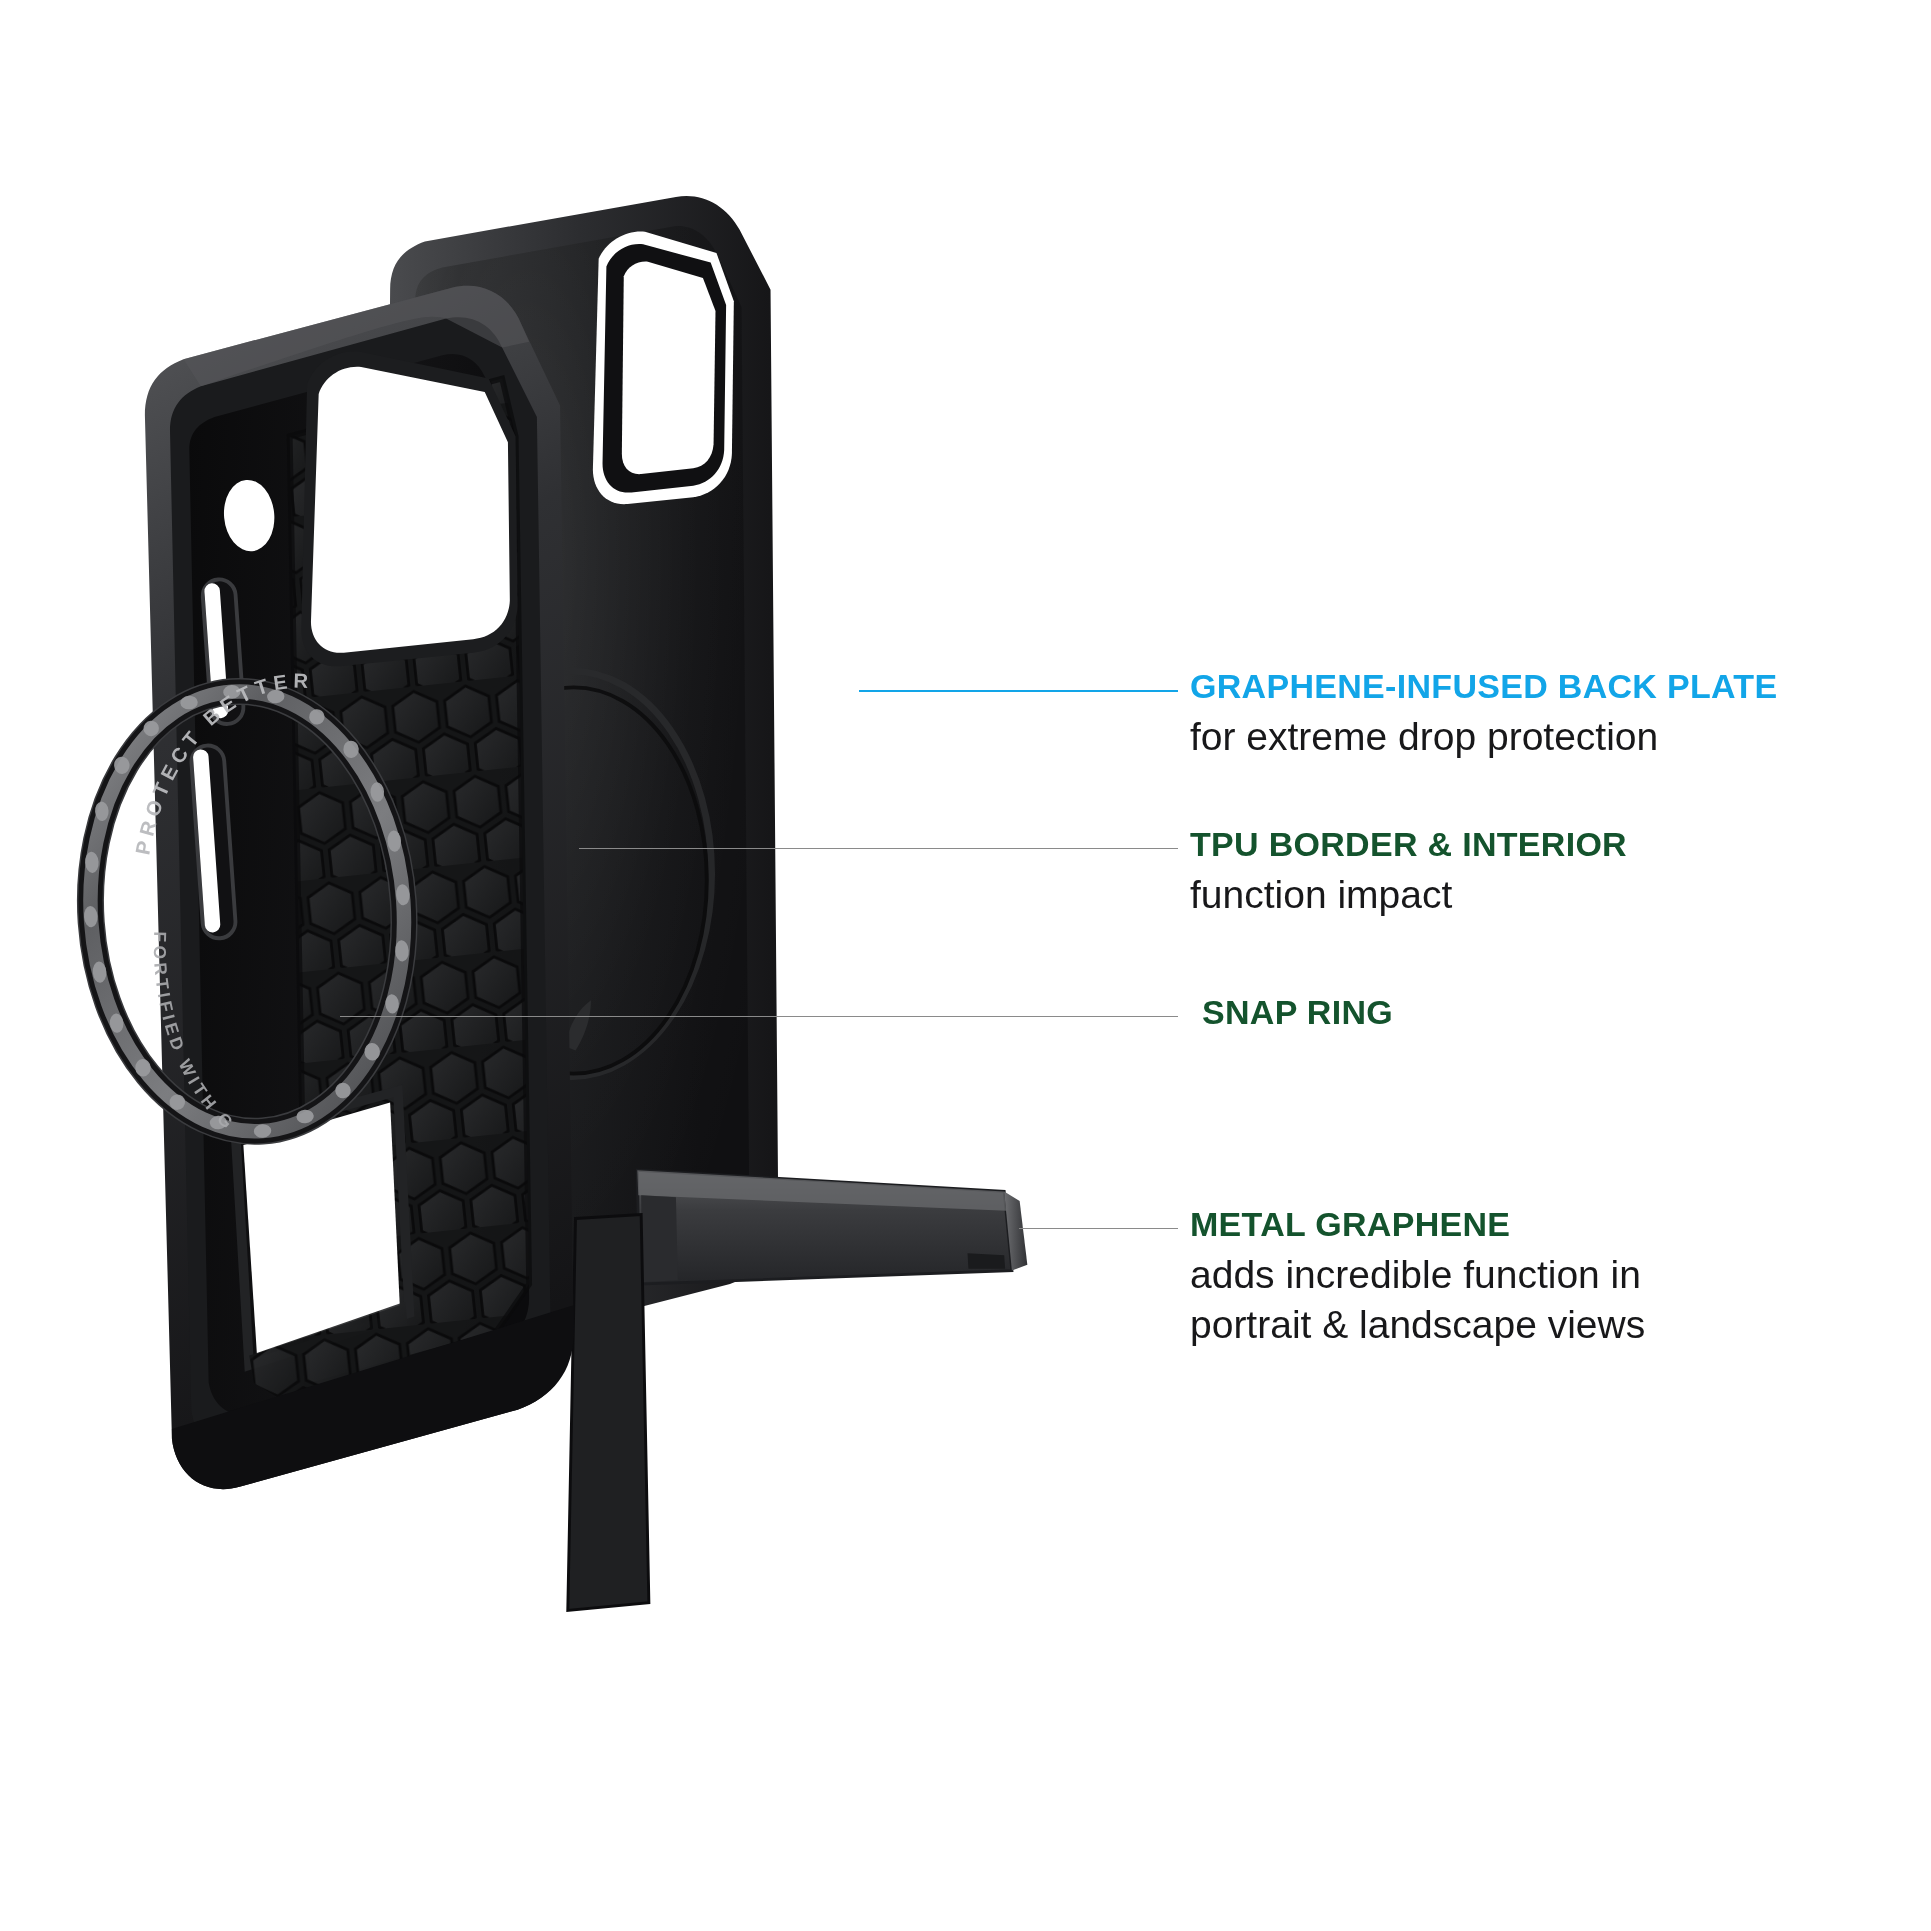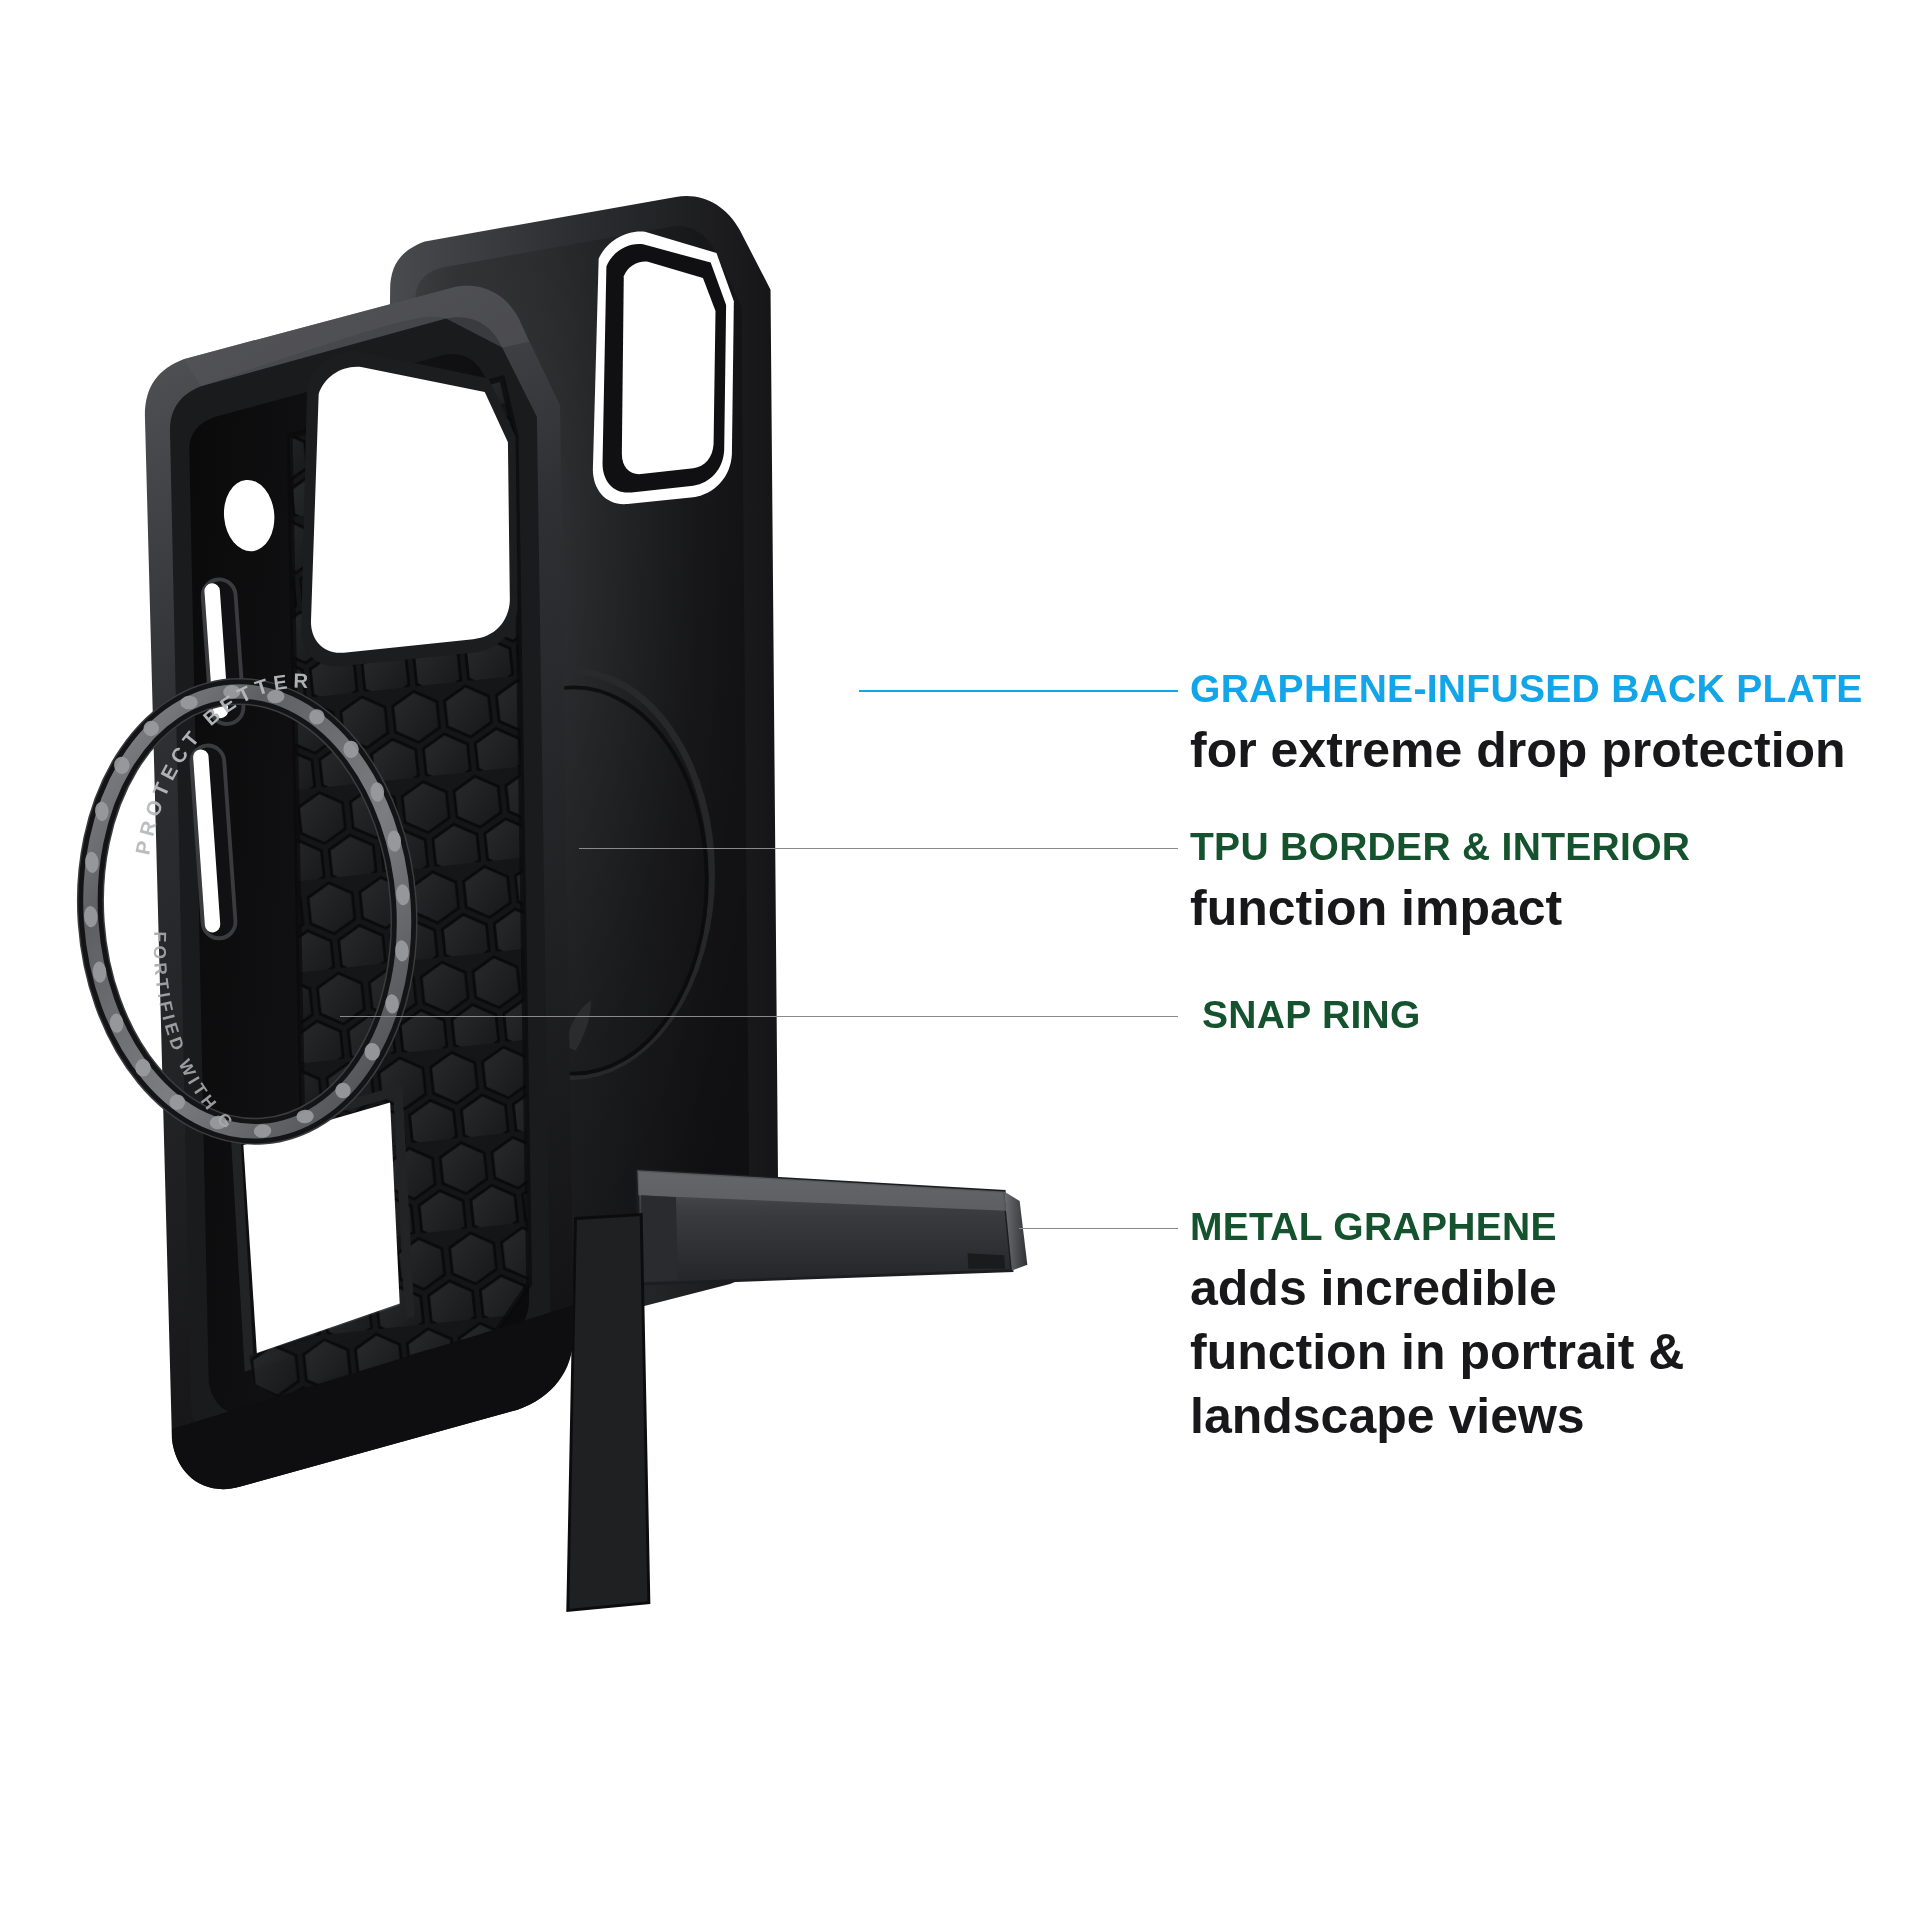--- a/index.html
+++ b/index.html
@@ -30,31 +30,31 @@
     border-top-style: solid;
   }
 
   
   .callout {
     position: absolute;
     left: 1190px;
     width: 705px;
   }
   .callout-title {
-    font-size: 39px;
+    font-size: 34px;
     font-weight: bold;
     letter-spacing: 0.3px;
     line-height: 1.18;
     white-space: nowrap;
   }
   .callout-title.accent { color: #12a5e8; }
   .callout-title.muted  { color: #14532d; }
   .callout-body {
-    font-size: 50px;
-    font-weight: 700;
+    font-size: 39px;
+    font-weight: 400;
     color: #18181a;
     line-height: 1.28;
     margin-top: 5.8px;
   }
 </style>
 </head>
 <body>
 
 <div id="stage">
 

